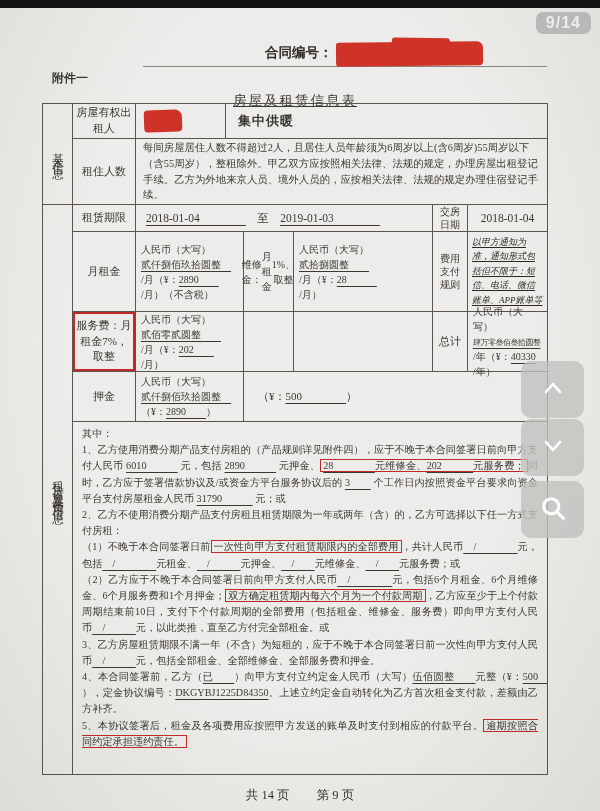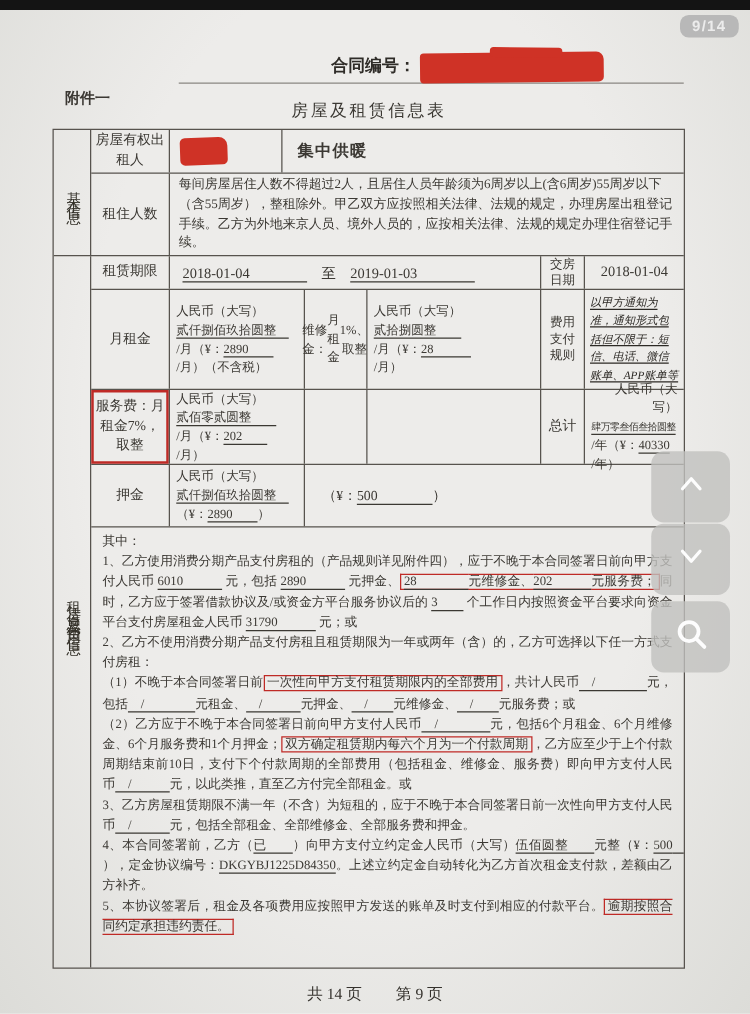--- a/index.html
+++ b/index.html
@@ -14,35 +14,35 @@
     position:relative;
     font-family:"Liberation Serif","DejaVu Serif",serif;
     color:var(--ink);
     background:radial-gradient(ellipse at 50% 42%, #edecea 55%, #dcdcd8 100%);
   }
   .topbar{position:absolute;top:0;left:0;width:600px;height:8px;background:#141414;}
   .badge{
     position:absolute;top:12px;right:9px;
     background:rgba(180,180,180,.92);color:#ececec;
     font-family:"Liberation Sans","DejaVu Sans",sans-serif;
-    font-size:12px;font-weight:bold;
+    font-size:16px;font-weight:bold;
     padding:2px 10px;border-radius:7px;letter-spacing:1px;
   }
   .contract-label{position:absolute;top:44px;left:265px;font-size:13.5px;font-weight:bold;color:#2f2c28;}
   .contract-underline{position:absolute;top:66px;left:143px;width:404px;height:1px;background:#8a8782;}
   .contract-blob{
     position:absolute;top:42px;left:336px;width:147px;height:24px;
     background:var(--blob);border-radius:3px 6px 4px 3px;transform:rotate(-.6deg);
   }
   .contract-blob::before{
     content:"";position:absolute;top:-4px;left:56px;width:58px;height:8px;
     background:var(--blob);border-radius:3px;transform:rotate(1.2deg);
   }
   .attachment{position:absolute;top:70px;left:52px;font-size:12px;font-weight:bold;}
-  .doc-title{position:absolute;top:80px;left:42px;width:506px;text-align:center;font-size:13.5px;letter-spacing:2px;}
+  .doc-title{position:absolute;top:92px;left:42px;width:506px;text-align:center;font-size:13.5px;letter-spacing:2px;text-decoration:underline;}
 
   
   .tbl{
     position:absolute;top:103px;left:42px;width:506px;height:672px;
     border:1.2px solid var(--line);display:flex;flex-direction:column;font-size:10.5px;
   }
   .sec{display:flex;}
   .sec-basic{height:101px;border-bottom:1px solid var(--line);}
   .sec-rental{flex:1;}
   .sec-label{
@@ -51,21 +51,21 @@
   }
   .vtext{writing-mode:vertical-rl;text-orientation:upright;font-size:11.5px;letter-spacing:5px;color:#333028;}
   .sec-content{flex:1;display:flex;flex-direction:column;min-width:0;}
   .r{display:flex;border-bottom:1px solid var(--line);min-width:0;}
   .r:last-child{border-bottom:none;}
   .c{border-right:1px solid var(--line);display:flex;align-items:center;justify-content:center;
      padding:2px 3px;text-align:center;min-width:0;}
   .c:last-child{border-right:none;}
   .c.left{justify-content:flex-start;text-align:left;}
   .lab{flex:0 0 63px;font-size:11px;line-height:1.45;}
-  .amount{flex-direction:column;align-items:flex-start;justify-content:center;text-align:right;
+  .amount{flex-direction:column;align-items:flex-start;justify-content:center;text-align:left;
           font-size:10px;line-height:1.5;padding:3px 5px;}
   .amount .seg-line{display:block;}
   .row-owner{height:35px;}
   .row-tenants{height:65px;}
   .row-term{height:27px;}
   .row-rent{height:80px;}
   .row-service{height:60px;}
   .row-deposit{height:50px;}
   .row-terms{flex:1;overflow:hidden;}
 

